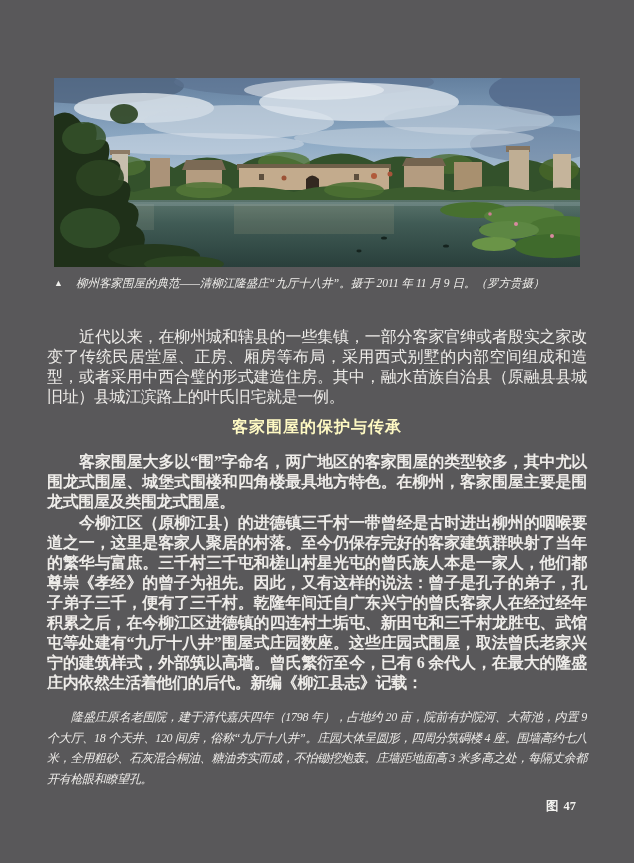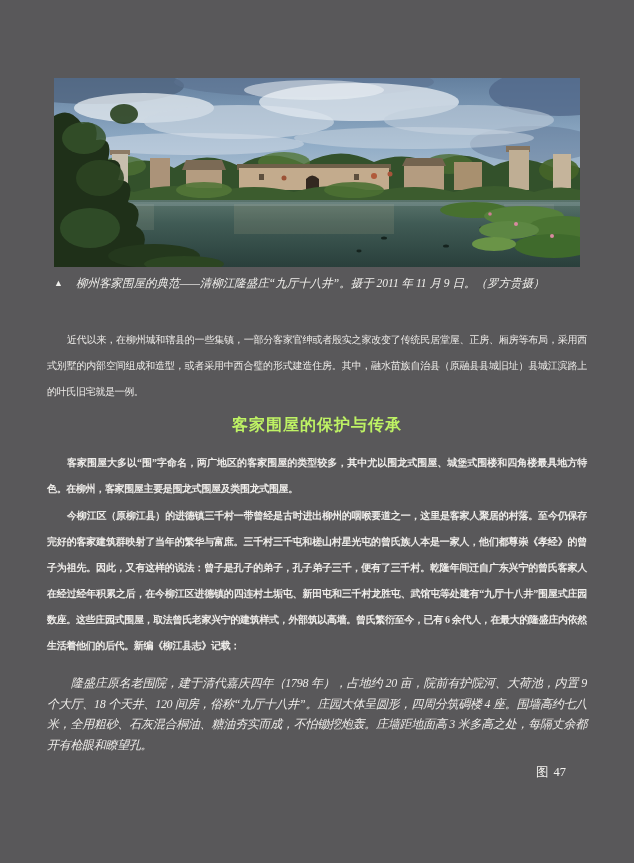--- a/index.html
+++ b/index.html
@@ -14,38 +14,38 @@
   .photo-svg{display:block;}
   .caption{
     display:flex;align-items:flex-start;gap:13px;
     margin-top:9px;font-size:11.5px;line-height:14px;
     font-style:italic;color:#f0efec;
   }
   .caption .marker{font-style:normal;font-size:9px;line-height:14px;}
   .body-text{margin-top:37px;}
   p.body{
     margin:0 0 6px 0;
-    font-size:10px;line-height:26px;letter-spacing:-0.35px;
+    font-size:16px;line-height:20px;letter-spacing:-0.35px;
     text-align:justify;text-indent:2em;
   }
   p.tight{margin-bottom:1px;font-weight:bold;}
   h2.heading{
     margin:9px 0 14px 0;
     font-size:16px;line-height:22px;font-weight:bold;
-    text-align:center;letter-spacing:1px;color:#bef264;
+    text-align:center;letter-spacing:1px;color:#fef9c3;
   }
   blockquote.quote{
     margin:14px 0 0 0;
     font-size:12px;line-height:20.6px;letter-spacing:-0.3px;
     font-style:italic;
     text-align:justify;text-indent:2em;font-family:Liberation Serif, serif;
   }
   .footer{
-    margin-top:9px;margin-right:21px;
-    text-align:right;font-weight:normal;font-size:12.5px;color:#f3f2ef;
+    margin-top:9px;margin-right:11px;
+    text-align:right;font-weight:bold;font-size:12.5px;color:#f3f2ef;
   }
   .footer .num{margin-left:5px;}
 </style>
 </head>
 <body style="background: rgb(89, 88, 90); color: rgb(238, 236, 233);">
 
 <div class="page">
 
   <figure>
     <svg class="photo-svg" width="526" height="189" viewBox="0 0 526 189" role="img">

